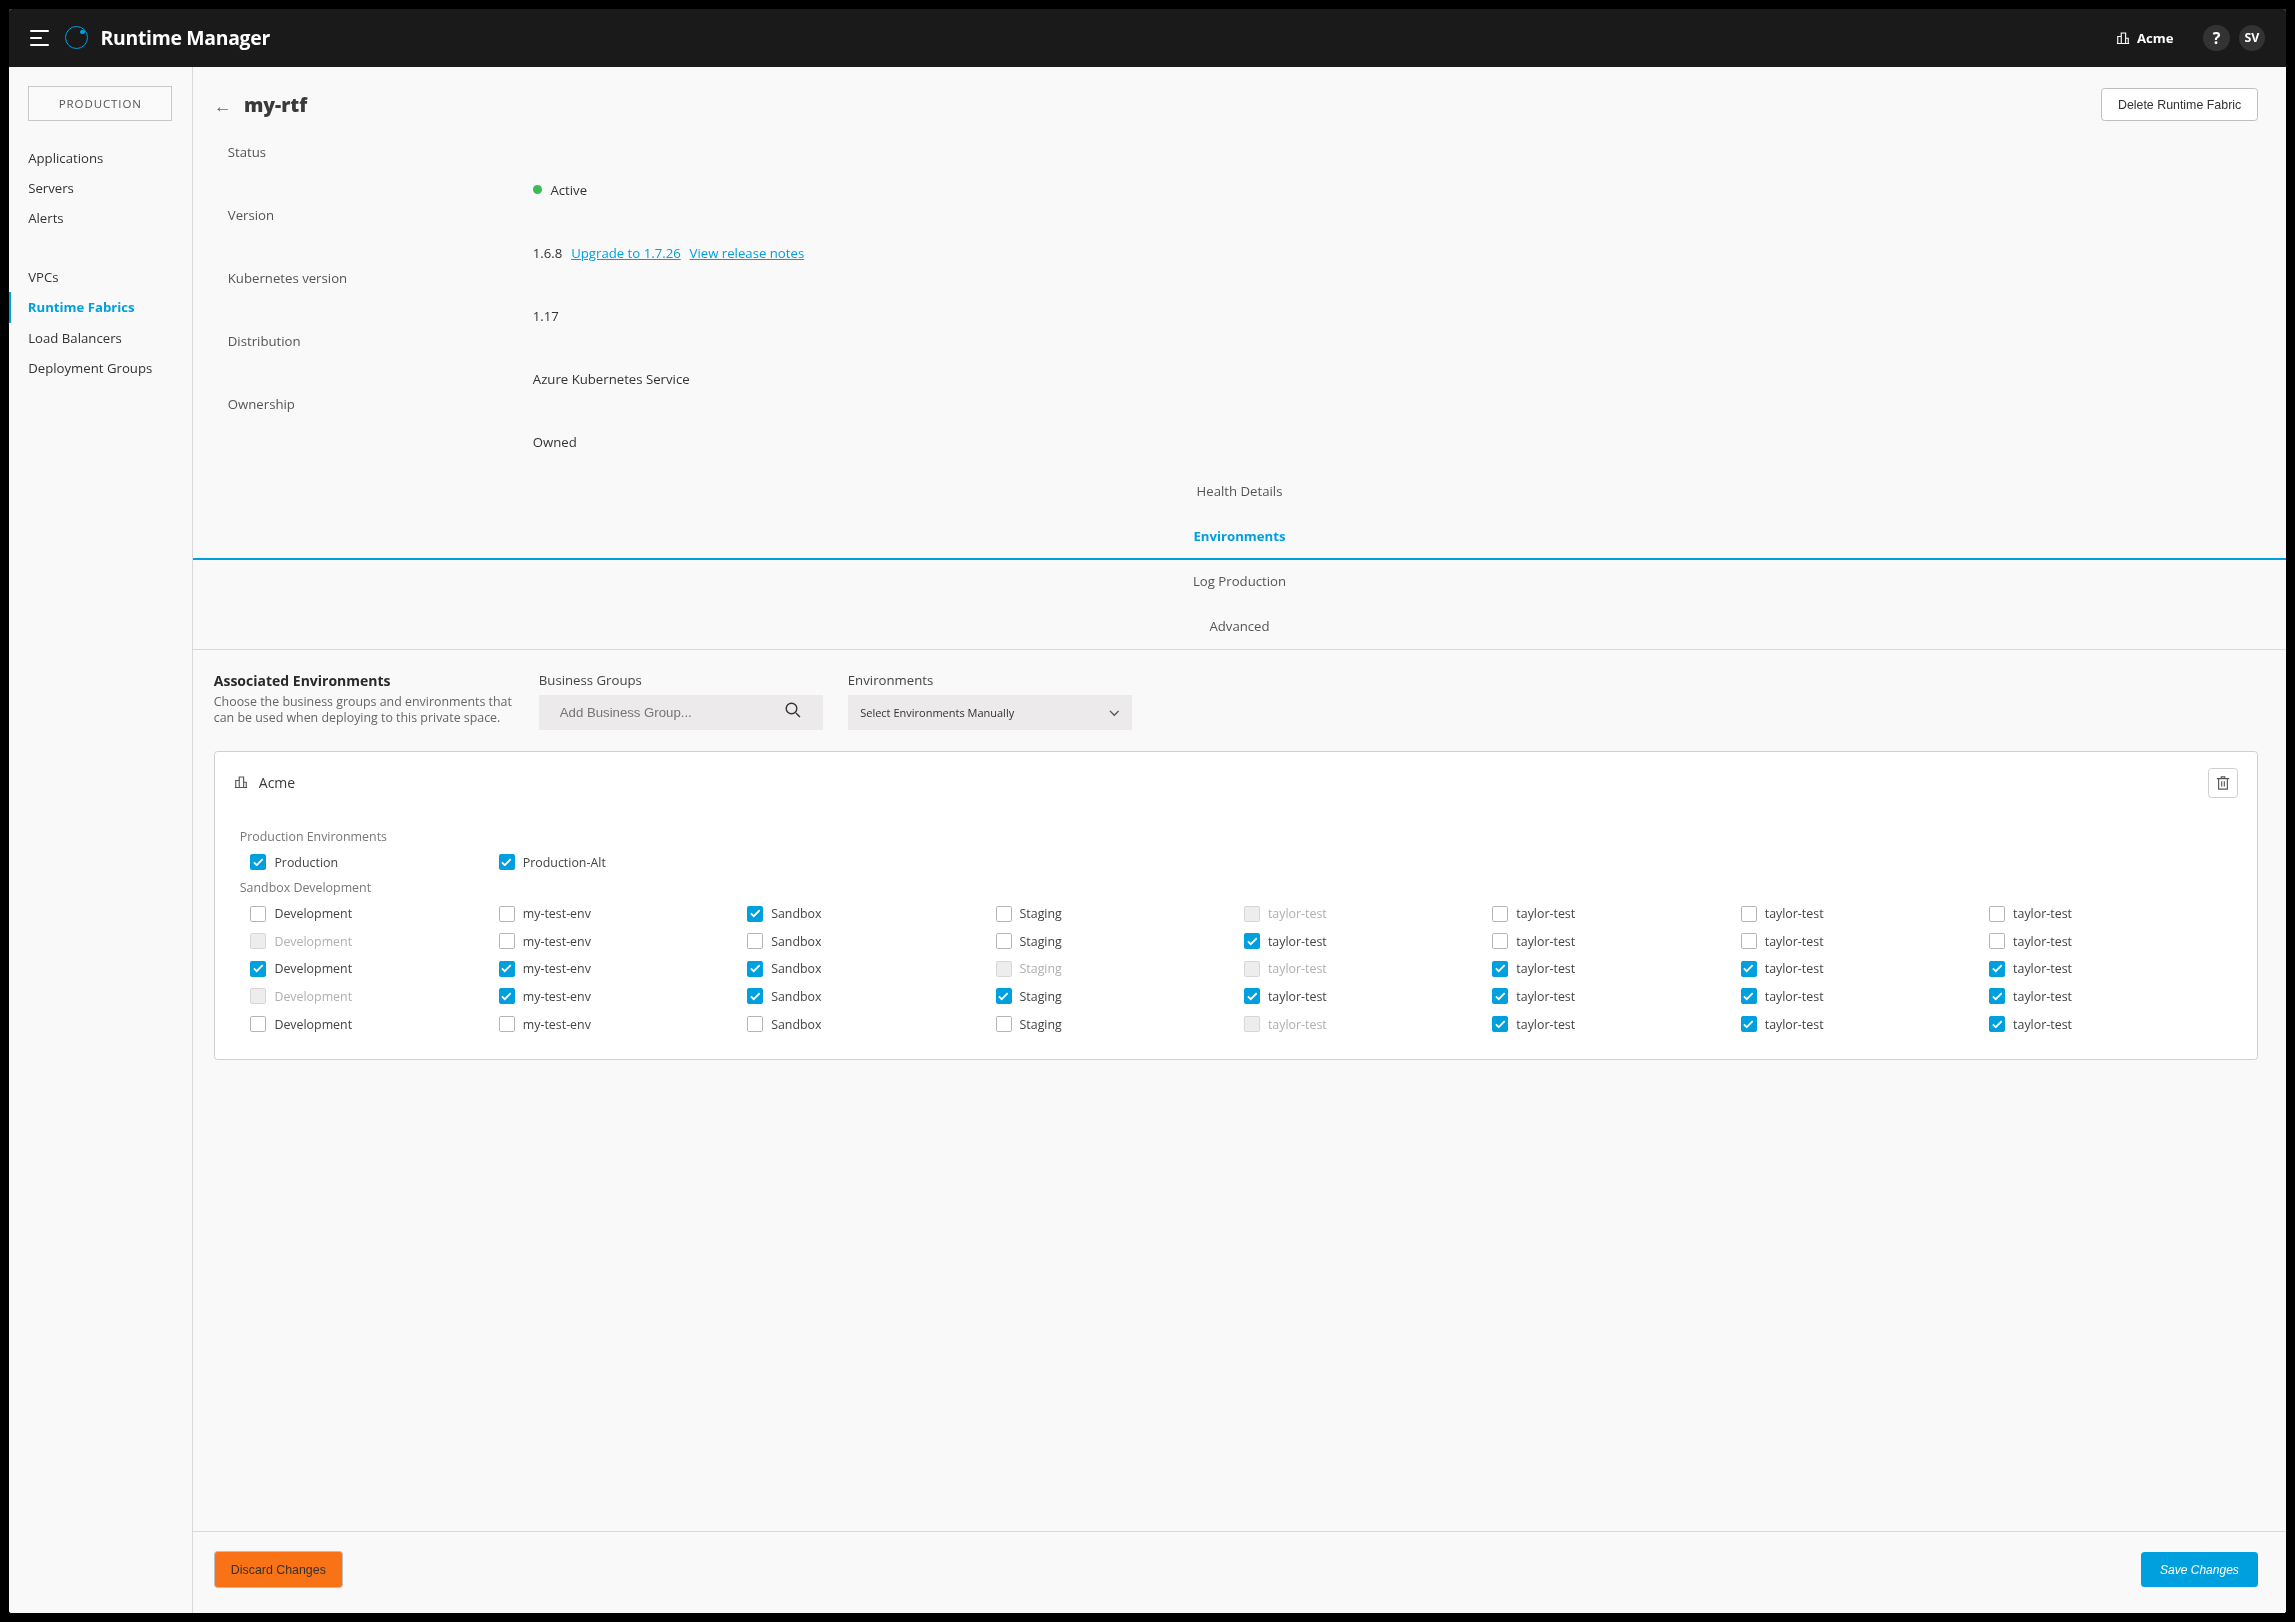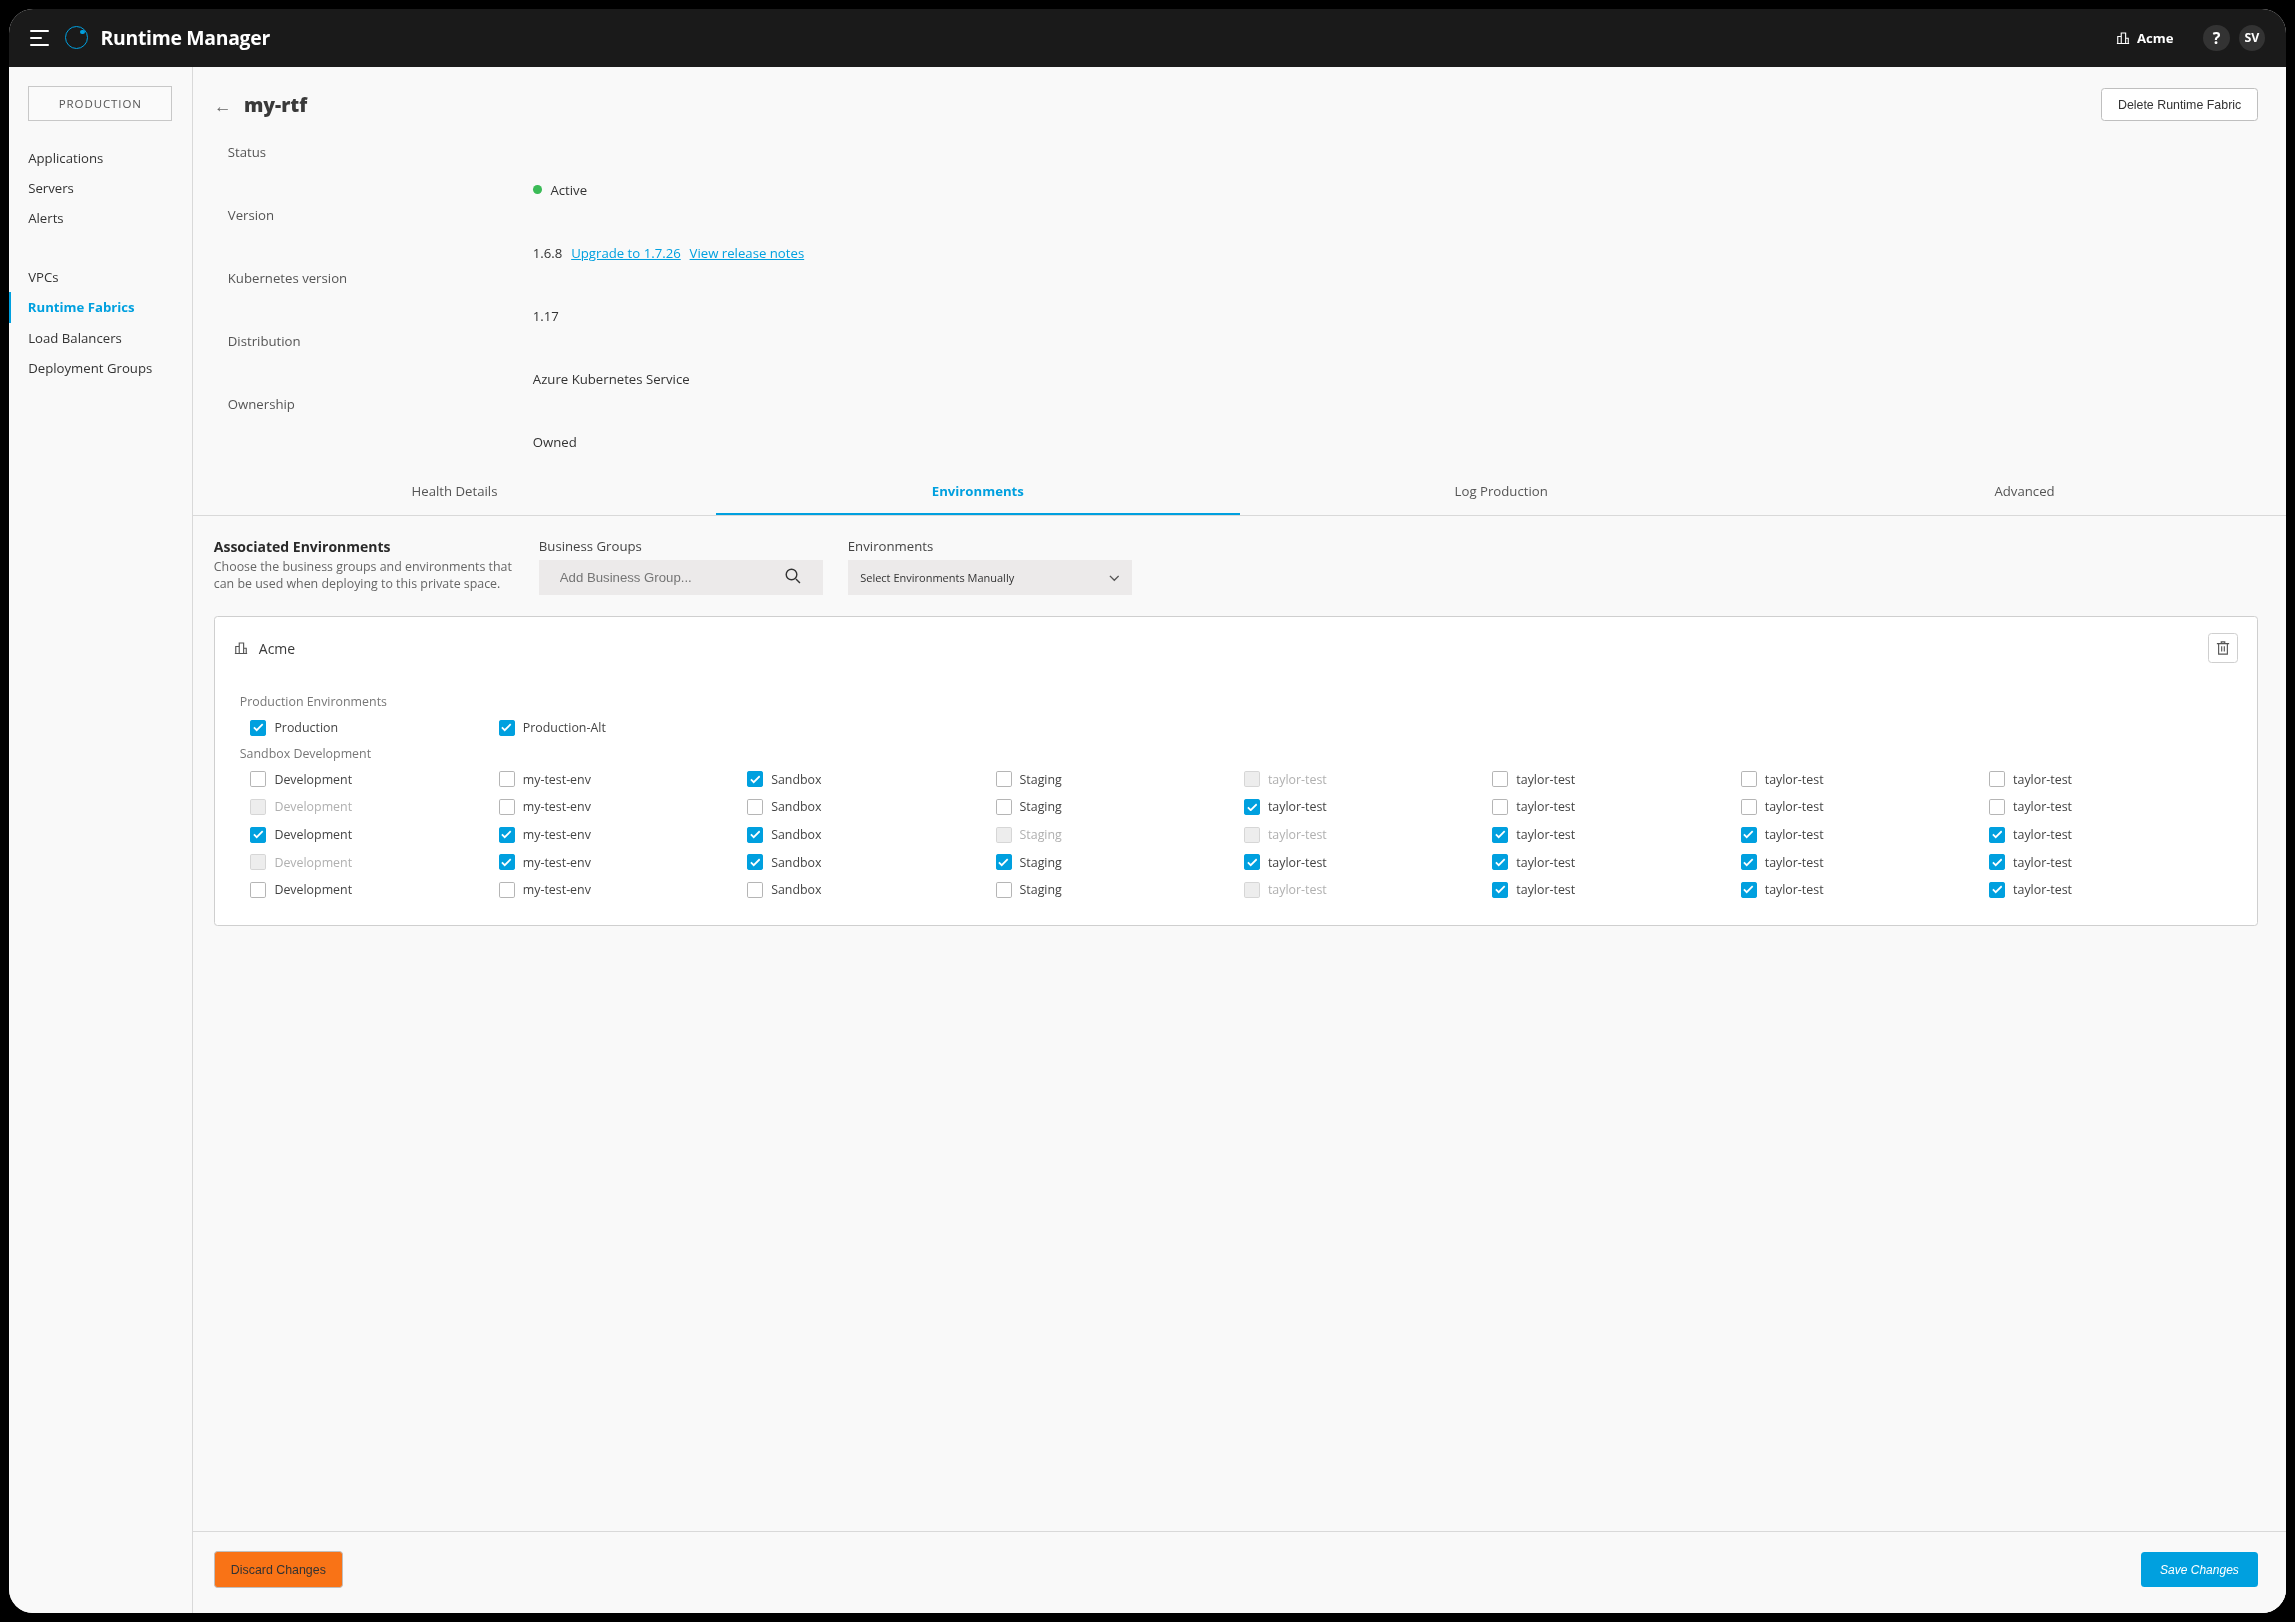--- a/index.html
+++ b/index.html
@@ -6,21 +6,21 @@
 html, body { height: 100%; }
 body {
   font-family: "Open Sans", -apple-system, BlinkMacSystemFont, "Segoe UI", Arial, sans-serif;
   background: #000;
   padding: 8.8px;
   font-size: 12.4px;
   color: #3a3a3a;
 }
 .app-frame {
   background: #f9f9f9;
-  border-radius: 24px;
+  border-radius: 3px;
   overflow: hidden;
   height: 100%;
   display: flex;
   flex-direction: column;
 }
 
 
 .topbar {
   background: #1a1a1a;
   color: #fff;
@@ -86,21 +86,21 @@
 
 
 .info { padding-left: 14px; margin-bottom: 16px;}
 .info-row { display:flex; padding: 3.5px 0; font-size:13.2px;}
 .info-label { width: 305px; color:#555;}
 .info-value { color:#333; display:flex; align-items:center; gap:8.8px; flex-wrap:wrap;margin-top:38px;}
 .status-dot { width:8.8px;height:8.8px;border-radius:50%; background:#3bbb57; display:inline-block;}
 .link { color:#00a0df; text-decoration:underline; cursor:pointer;}
 
 
-.tabs { display:flex; border-bottom:0.9px solid #d9d9d9; margin: 8.8px -28px 0 -21px; }
+.tabs { display:flex; border-bottom:0.9px solid #d9d9d9; margin: 8.8px -28px 0 -21px; flex-direction: column; }
 .tab { flex:1; text-align:center; padding: 12.4px 0; font-size:13.2px; color:#555; cursor:pointer; border-bottom:2.6px solid transparent;}
 .tab.active { color:#00a0df; font-weight:700; border-bottom-color:#00a0df;}
 
 
 .env-head { display:flex; gap: 25px; padding: 21px 0 12.4px 0;}
 .env-head .col1 { width: 300px; }
 .assoc-title { font-weight:700; font-size:14px; color:#2a2a2a; margin-bottom:3.5px;}
 .assoc-desc { color:#666; font-size:12.4px; line-height:1.35;}
 .field-label { color:#444; font-size:13.2px; margin-bottom:5.3px;}
 .bg-input {

